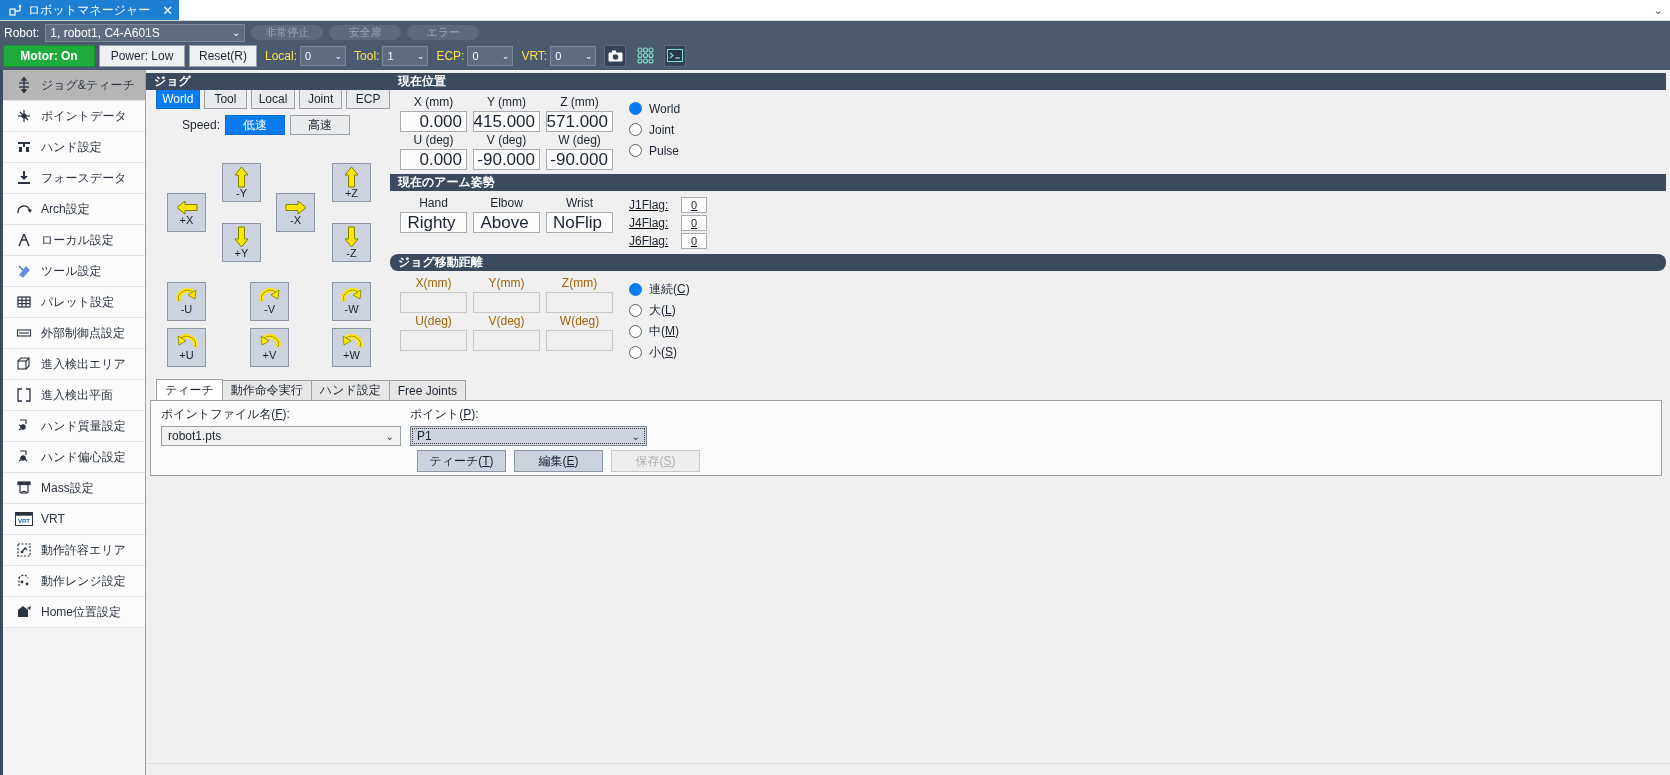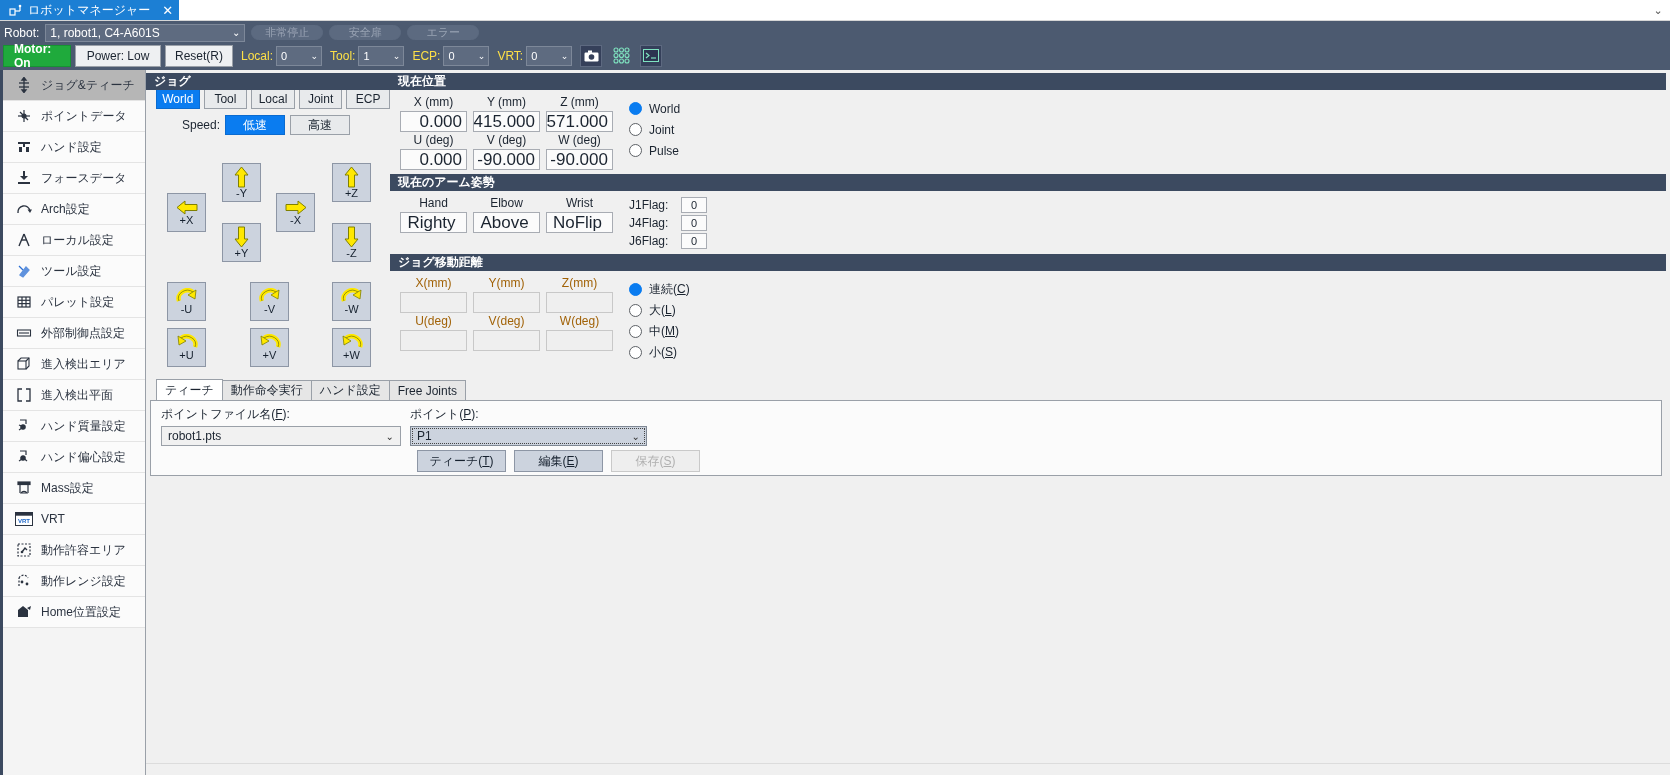--- a/index.html
+++ b/index.html
@@ -51,21 +51,21 @@
   
   .ctlbar {
     height: 26px; background: #4c5a70; display:flex; align-items:center;
     padding: 0 3px 3px 3px; gap: 4px; color:#fff;
   }
   .btn3d {
     height: 22px; background: #eef0f2; border: 1px solid #9aa0a8;
     color: #1b2430; font-size: 12px; display:flex; align-items:center; justify-content:center;
     padding: 0 10px; cursor: pointer;
   }
-  .btn-motor { background: #1faa3c; color:#ffffff; border-color:#169233; font-weight:600; width:68px; }
+  .btn-motor { background: #1faa3c; color:#ffffff; border-color:#169233; font-weight:600; width:92px; }
   .btn-power { width: 86px; }
   .btn-reset { width: 68px; }
   .minisel-wrap { display:flex; align-items:center; gap:3px; margin-left:4px; }
   .minisel-wrap .cap { font-size:12px; color:#fde047; }
   .minisel {
     width: 46px; height: 20px; background: #5e6b80; border: 1px solid #7d8899;
     color:#ffffff; font-size:11px; display:flex; align-items:center; padding-left:4px;
     position: relative;
   }
   .minisel .cv { position:absolute; right:3px; font-size:9px; }
@@ -143,21 +143,21 @@
   .radiogroup { padding-left: 14px; padding-top: 4px; }
   .radio { display:flex; align-items:center; gap:7px; height:21px; cursor:pointer; }
   .radio .dot { width:13px; height:13px; border-radius:50%; border:1.5px solid #5d6166; background:#fff; }
   .radio .dot.on { background:#0a7cf0; border-color:#0a7cf0; box-shadow: inset 0 0 0 2px #0a7cf0; }
   .radio .rl { font-size:12px; color:#1b2430; }
   .radio .rl u { text-decoration: underline; }
 
   .posegrid { display:flex; padding-top: 4px; }
   .posefields { width: 225px; padding-left:10px; display:flex; gap:6px; }
   .flagcol { padding-left: 14px; padding-top:1px; }
-  .flagrow { display:flex; align-items:center; gap:6px; height:18px; }
+  .flagrow { display:flex; align-items:center; gap:6px; height:18px;text-decoration:underline; }
   .flagrow .fl { font-size:12px; color:#1b2430; width:46px; }
   .flagrow .fv { width: 26px; height:16px; border:1px solid #a8acb3; background:#fbfbfb;
     font-size:11px; display:flex; align-items:center; justify-content:center; color:#1b2430; }
 
   
   .tabsec { margin-top: 6px; }
   .tabstrip { display:flex; align-items:flex-end; height:21px; padding-left:6px; }
   .tabitem {
     height: 20px; border:1px solid #9aa0a8; border-bottom:none; background:#e6e6e6;
     font-size:12px; display:flex; align-items:center; padding: 0 8px; cursor:pointer; color:#1b2430;
@@ -707,21 +707,21 @@
                 <span class="fl">J4Flag:</span>
                 <span class="fv">0</span>
               </div>
               <div class="flagrow">
                 <span class="fl">J6Flag:</span>
                 <span class="fv">0</span>
               </div>
             </div>
           </div>
 
-          <div class="grouphdr" style="margin-top:4px;">ジョグ移動距離</div>
+          <div class="grouphdr" style="margin-top:4px;border-radius:8px;">ジョグ移動距離</div>
           <div class="posgrid">
             <div class="posfields">
               <div class="posline">
                 <div class="poscell">
                   <div class="cap dim">X(mm)</div>
                   <div class="val dim"></div>
                 </div>
                 <div class="poscell">
                   <div class="cap dim">Y(mm)</div>
                   <div class="val dim"></div>

